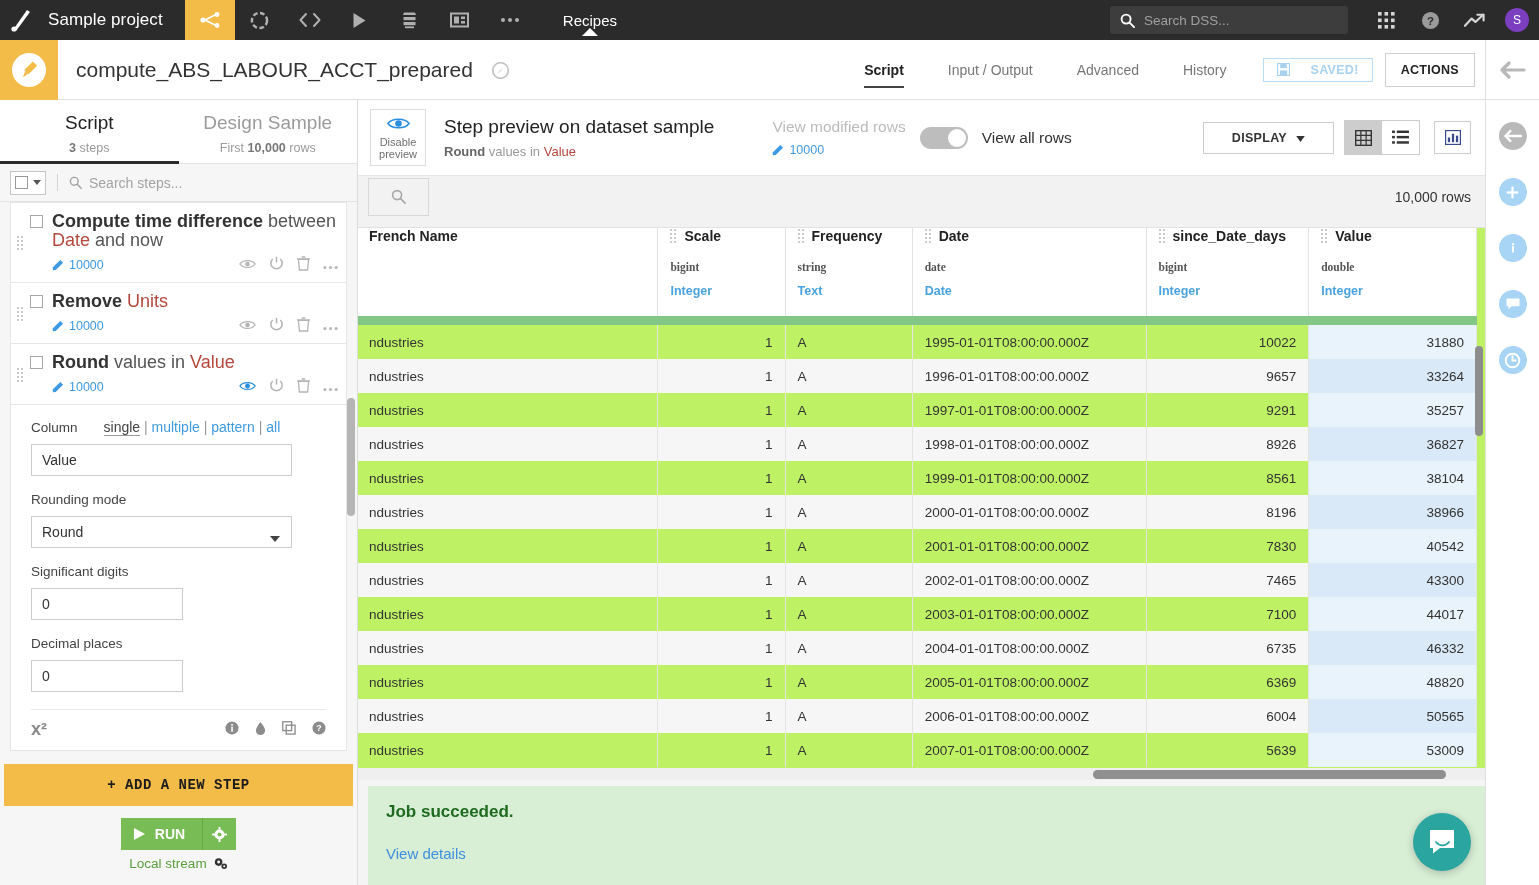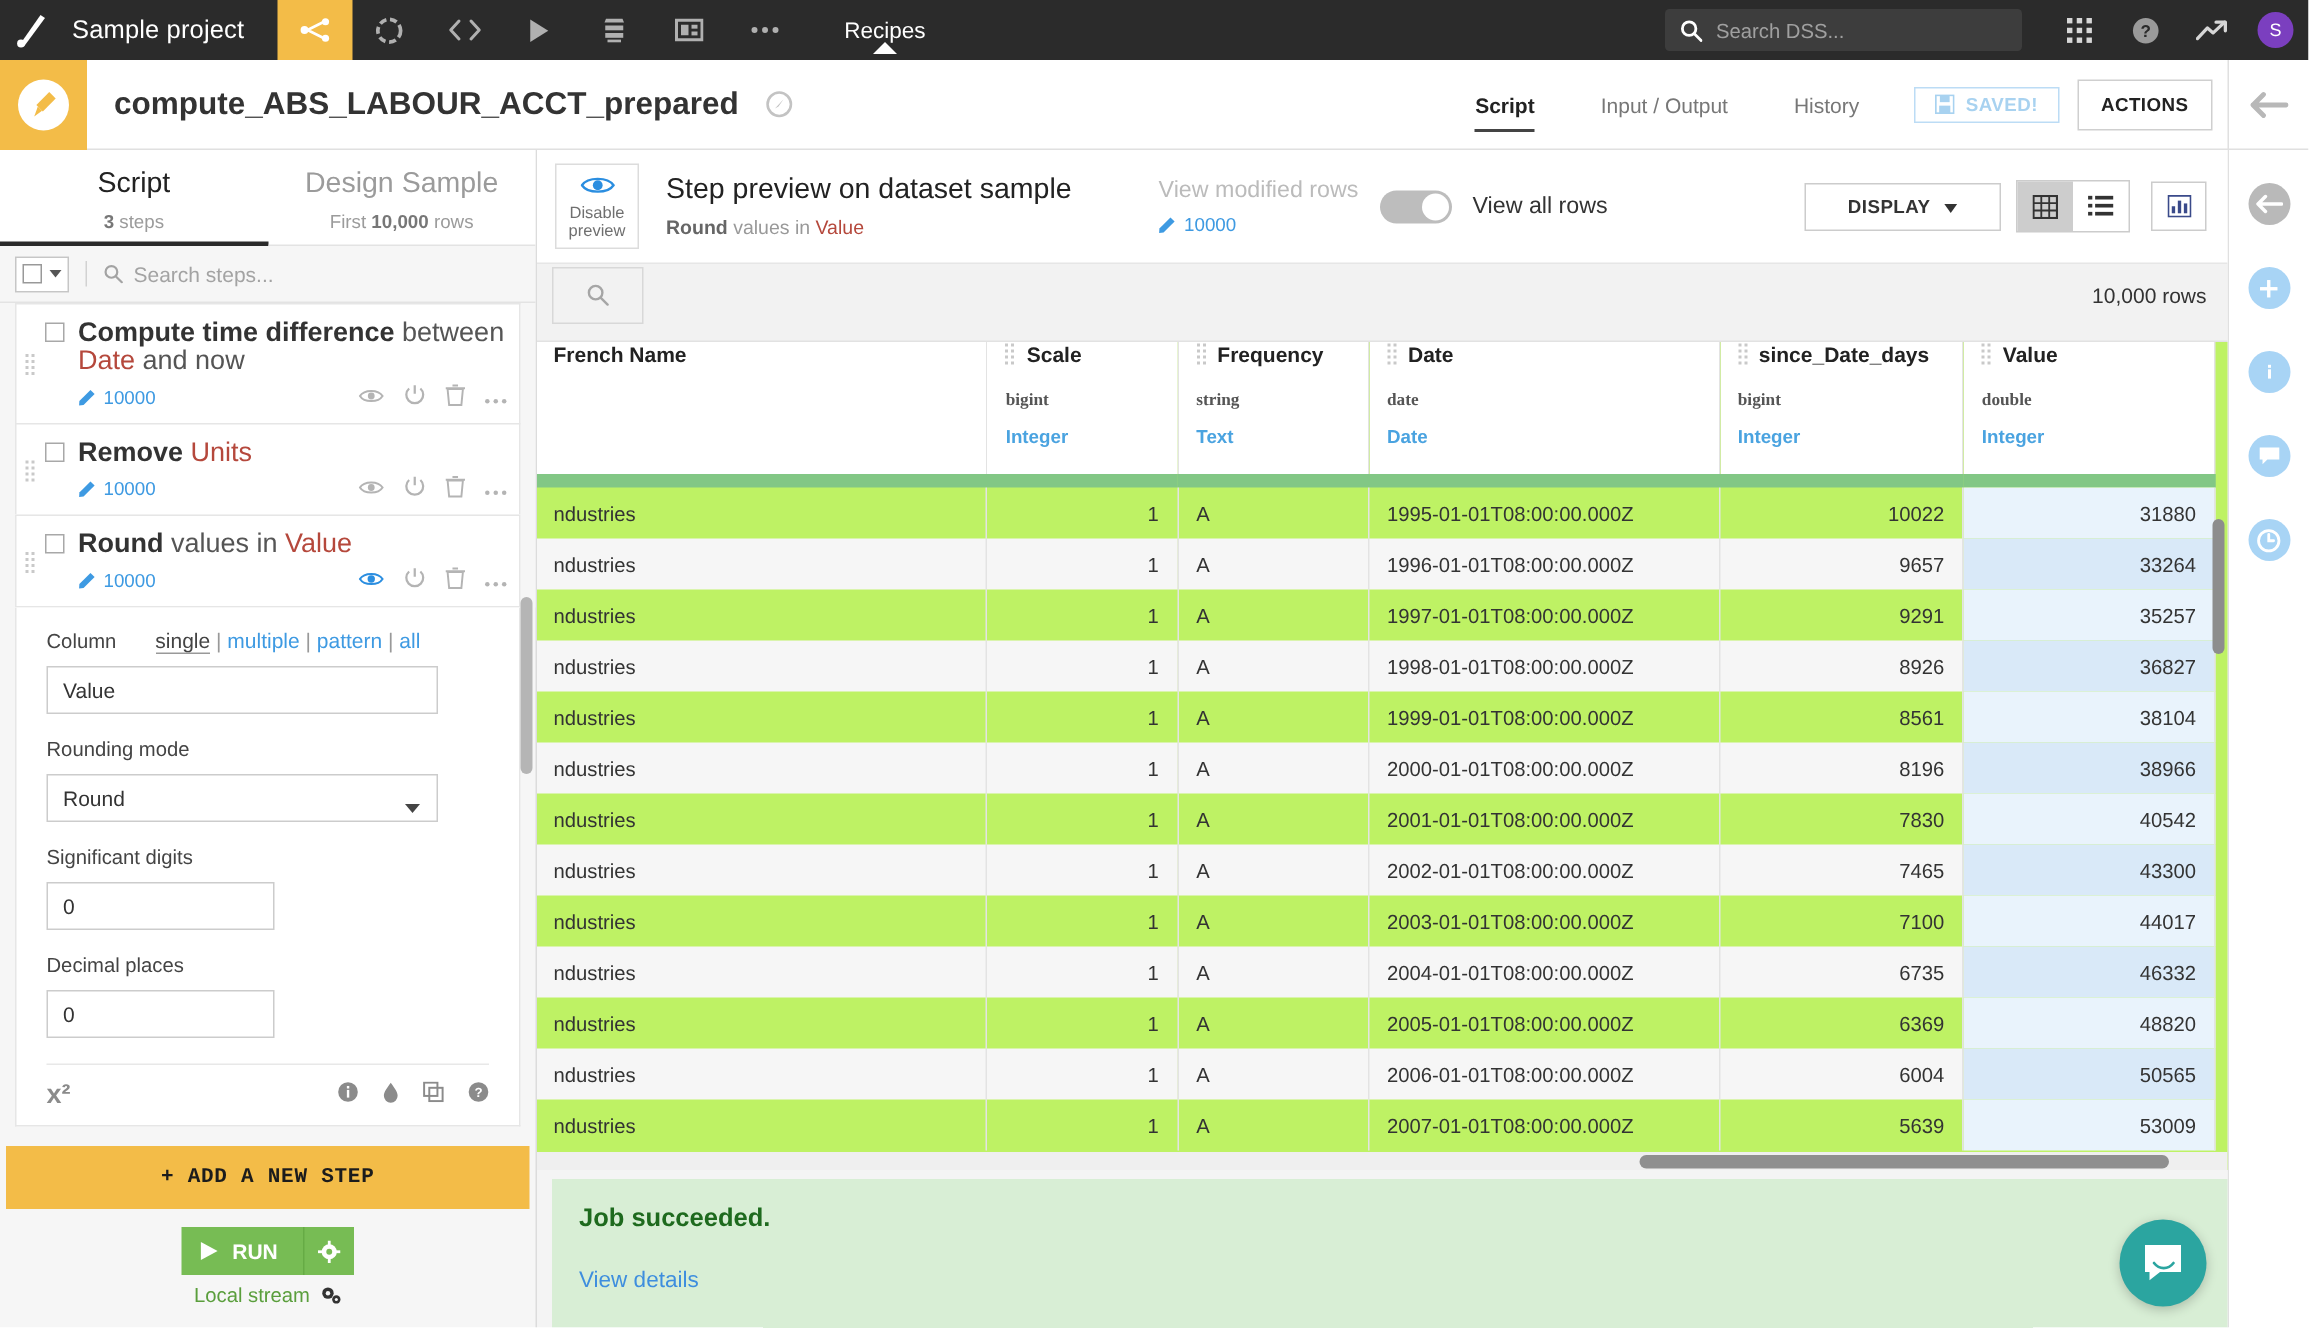--- a/index.html
+++ b/index.html
@@ -51,34 +51,34 @@
 
   
   .rheader {
     height:60px; background:#fff; border-bottom:1px solid #e0e0e0;
     display:flex; align-items:center; position:relative;
   }
   .recipe-icon-box {
     width:58px;height:60px;background:#f3bc48;display:flex;align-items:center;justify-content:center;
   }
   .recipe-circle { width:34px;height:34px;border-radius:50%;background:#fff;display:flex;align-items:center;justify-content:center;}
-  .recipe-title { font-size:21px; color:#333; margin-left:18px; white-space:nowrap;font-weight:bold; }
+  .recipe-title { font-size:21px; color:#333; margin-left:18px; white-space:nowrap; }
   .title-badge { margin-left:12px; color:#b9b9b9; display:inline-flex; vertical-align:middle;}
   .rtabs { margin-left:auto; display:flex; align-items:center; height:60px; }
   .rtab {
     font-size:14px; color:#777; padding:0 22px; height:60px; line-height:60px;
     cursor:pointer; position:relative; white-space:nowrap;
   }
   .rtab.active { color:#222; font-weight:bold; }
   .rtab.active:after {
     content:""; position:absolute; left:22px; right:22px; bottom:12px; height:2px; background:#444;
   }
   .saved-btn {
     border:1px solid #bcdcf5; color:#a8d2f0; font-size:12.5px; font-weight:bold;
-    padding:4px 13px; margin-left:14px; display:flex; align-items:center; gap:8px; cursor:pointer;
+    padding:4px 13px; margin-left:14px; display:flex; align-items:center; gap:21px; cursor:pointer;
     letter-spacing:.3px;
   }
   .actions-btn {
     border:1px solid #cfcfcf; color:#222; font-size:12.5px; font-weight:bold;
     padding:9px 15px; margin-left:12px; cursor:pointer; letter-spacing:.3px;
   }
   .back-arrow { width:54px; display:flex;align-items:center;justify-content:center; border-left:1px solid #e0e0e0; height:60px; margin-left:10px; cursor:pointer;}
 
   
   .main { display:flex; height:785px; }
@@ -343,20 +343,21 @@
       <svg width="19" height="19" viewBox="0 0 20 20">
           <circle cx="10" cy="10" r="8.2" fill="none" stroke="#c3c3c3" stroke-width="1.8"></circle>
           <path d="M7 13 L12 7 M13 6.5 L9.5 11.5 L7 13 Z" fill="#c3c3c3"></path>
         </svg>
     </span>
   </div>
 
   <div class="rtabs">
     <div class="rtab active">Script</div>
     <div class="rtab">Input / Output</div>
+    <div class="rtab">Advanced</div>
     <div class="rtab">History</div>
 
     <div class="saved-btn">
       <svg width="13" height="13" viewBox="0 0 14 14">
           <rect x="0.5" y="0.5" width="13" height="13" fill="none" stroke="#a8d2f0" stroke-width="1.4"></rect>
           <rect x="3.5" y="0.5" width="7" height="5" fill="#a8d2f0"></rect>
           <rect x="3" y="8" width="8" height="5.5" fill="#a8d2f0"></rect>
         </svg>
       <span>SAVED!</span>
     </div>

